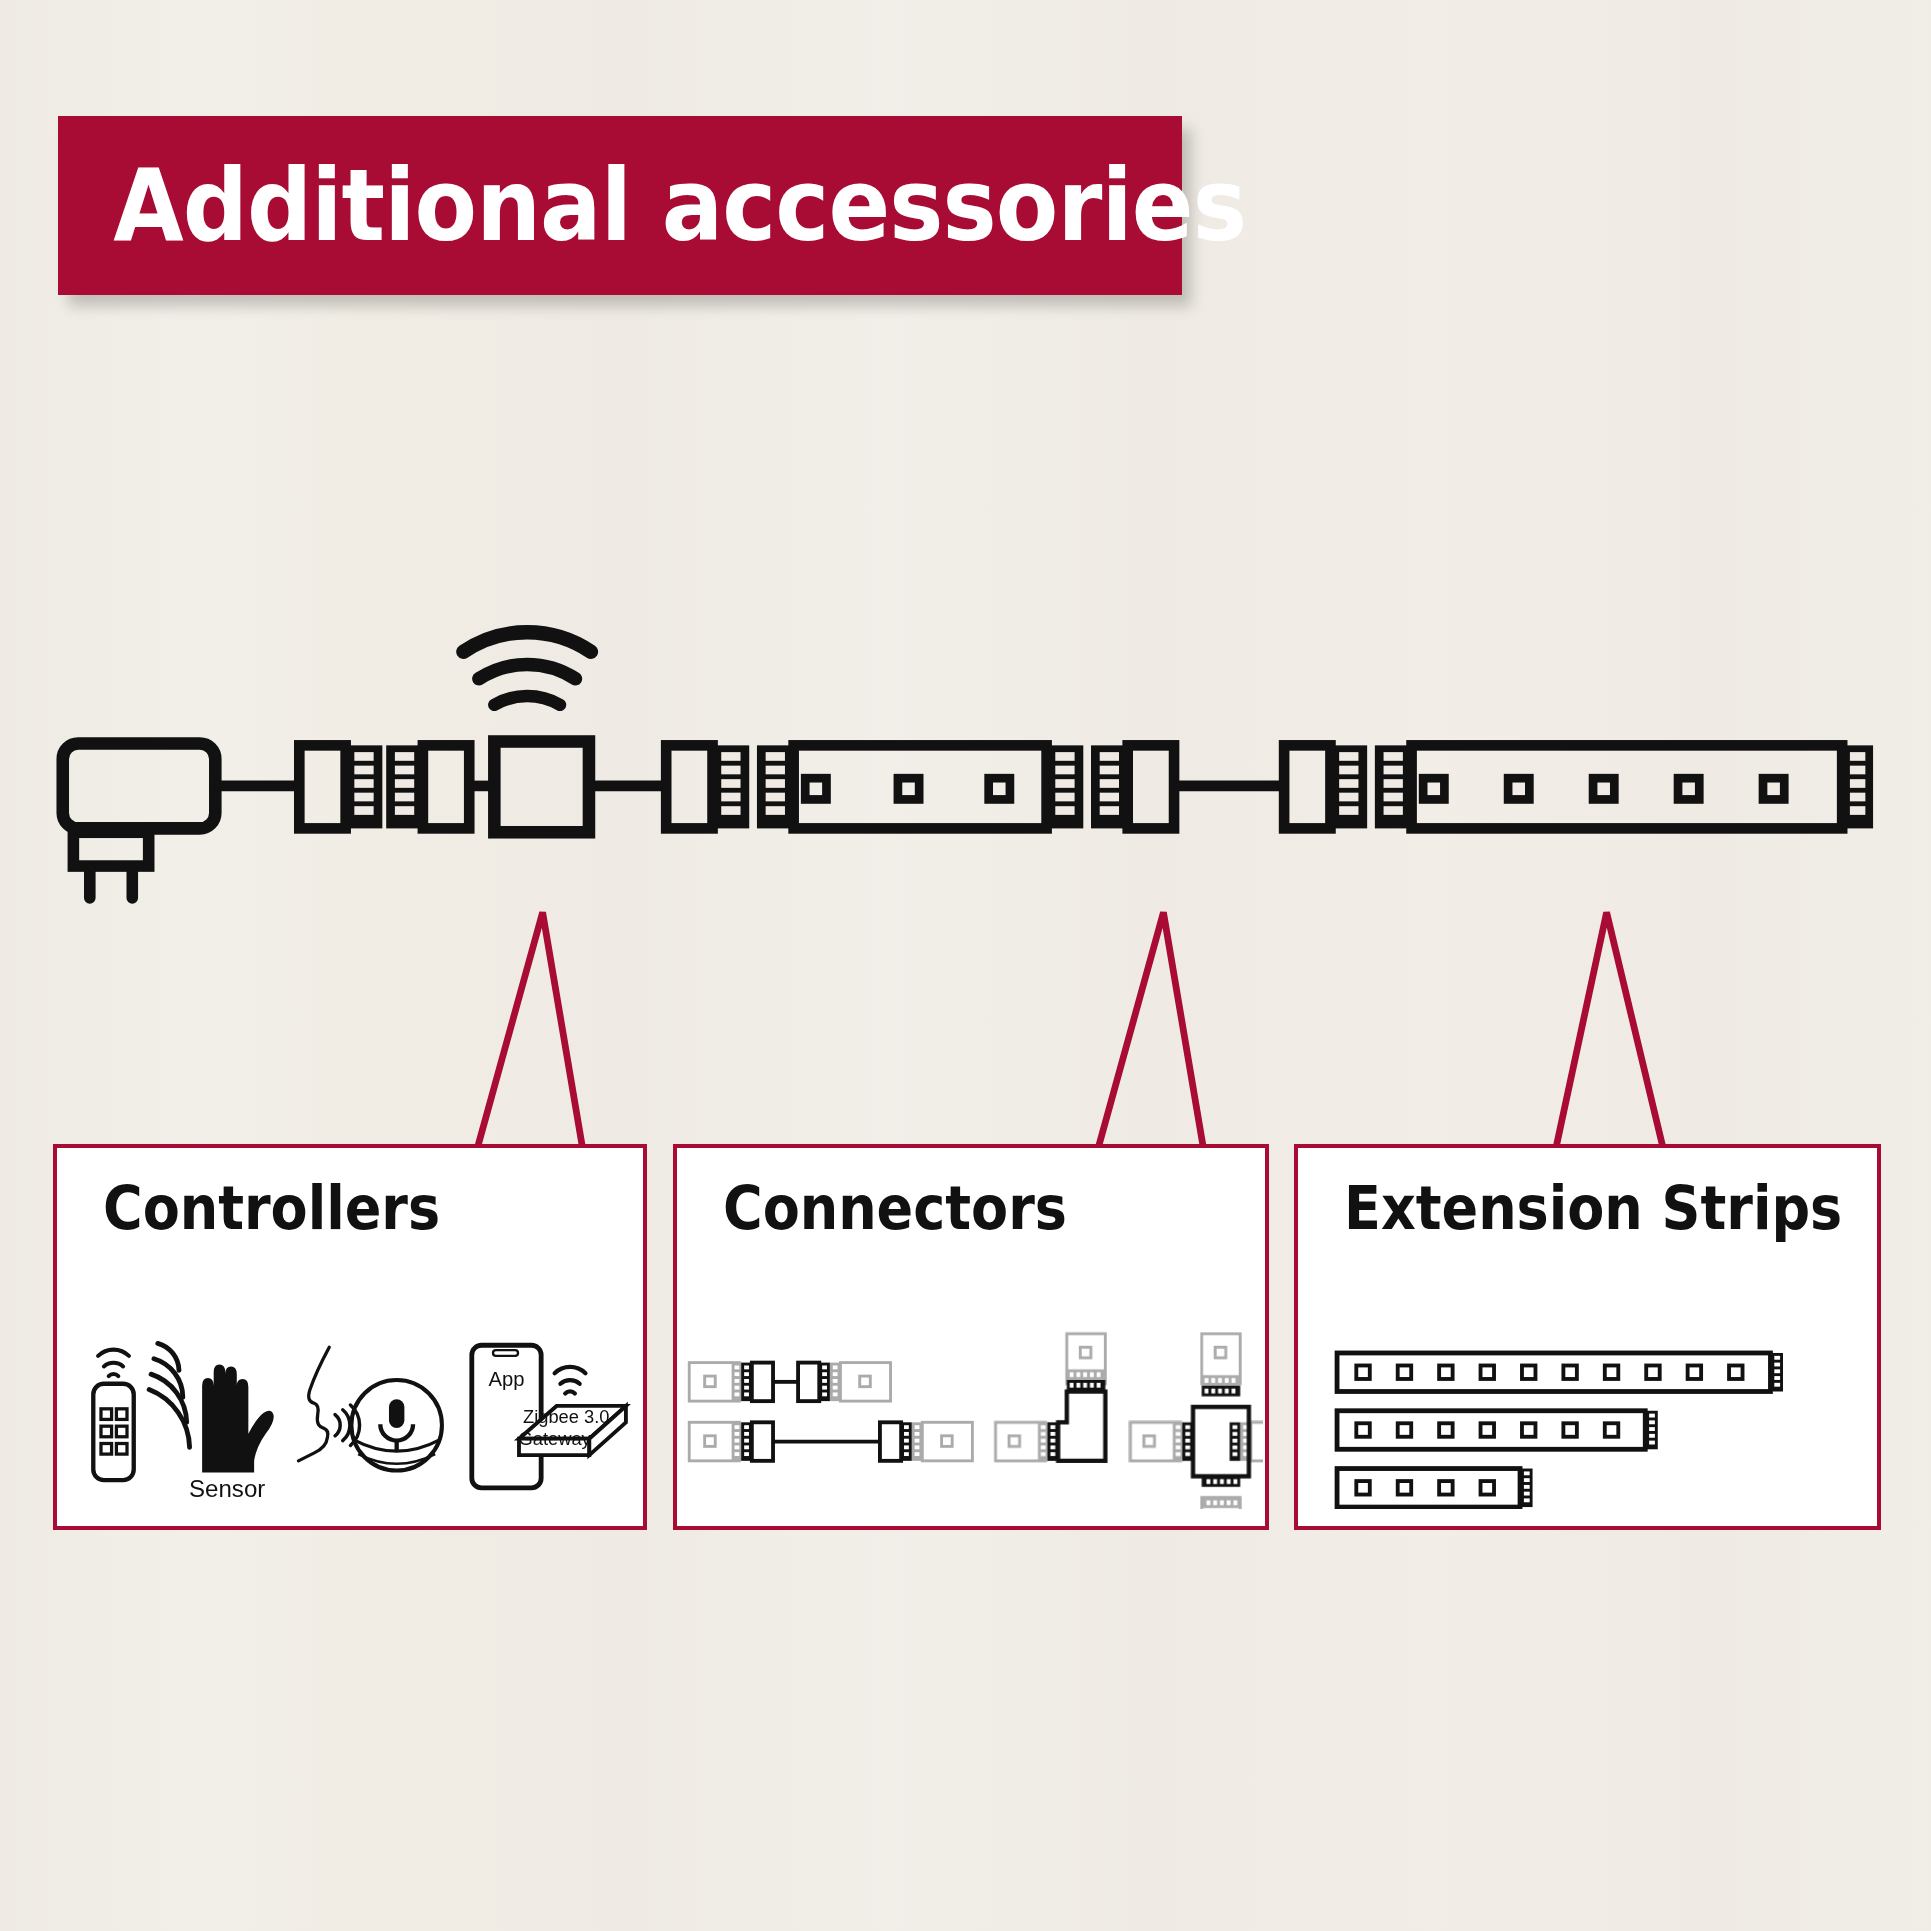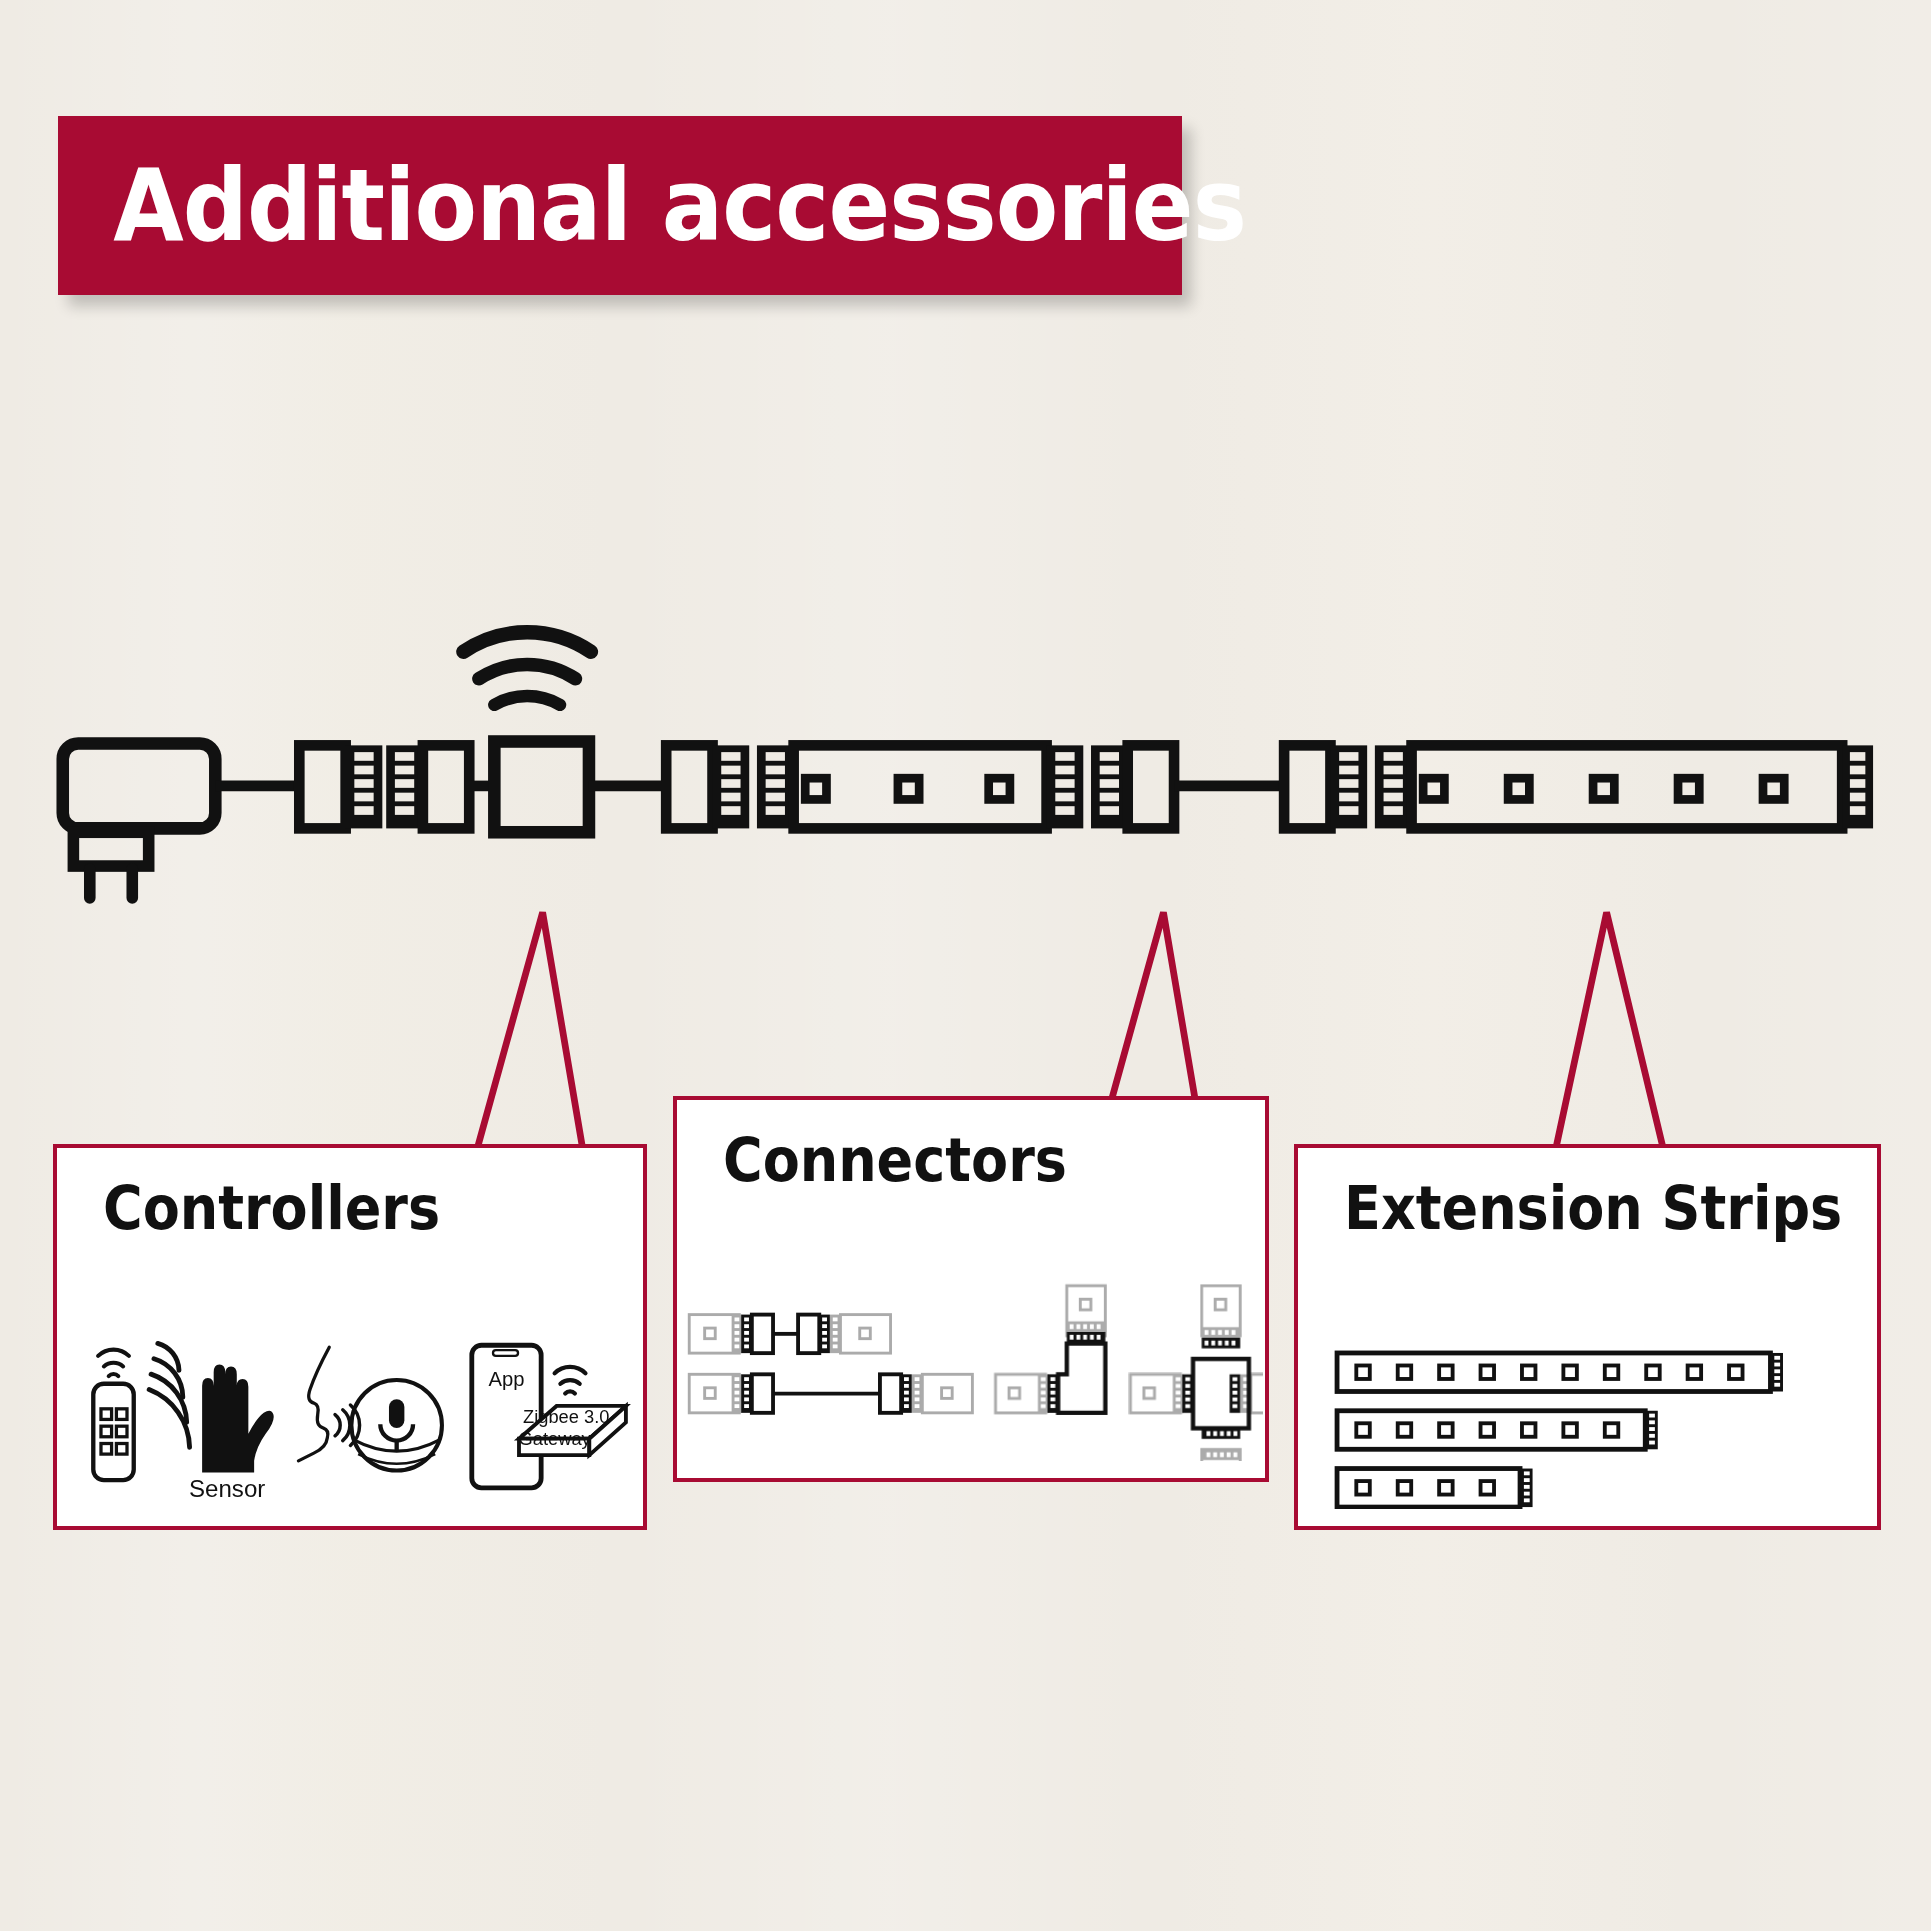--- a/index.html
+++ b/index.html
@@ -64,21 +64,21 @@
     transform:scaleX(0.90);
     transform-origin:left center;
     white-space:nowrap;
     position:absolute;
     left:46px;top:27px;
     line-height:1.1;
   }
   .callout-body{position:absolute;left:0;right:0;bottom:17.4px;height:183px;}
 
   #callout-controllers{left:53px;top:1144px;width:594px;height:386px;padding-left:13px;}
-  #callout-connectors{left:673px;top:1096px;width:596px;height:386px;}
+  #callout-connectors{left:673px;top:1144px;width:596px;height:386px;}
   #callout-extensions{left:1294px;top:1144px;width:587px;height:386px;}
 
   .svg-layer{position:absolute;left:0;top:0;}
 </style>
 </head>
 <body>
 
 <div class="bg-bands"></div>
 
 <div class="title-banner">

